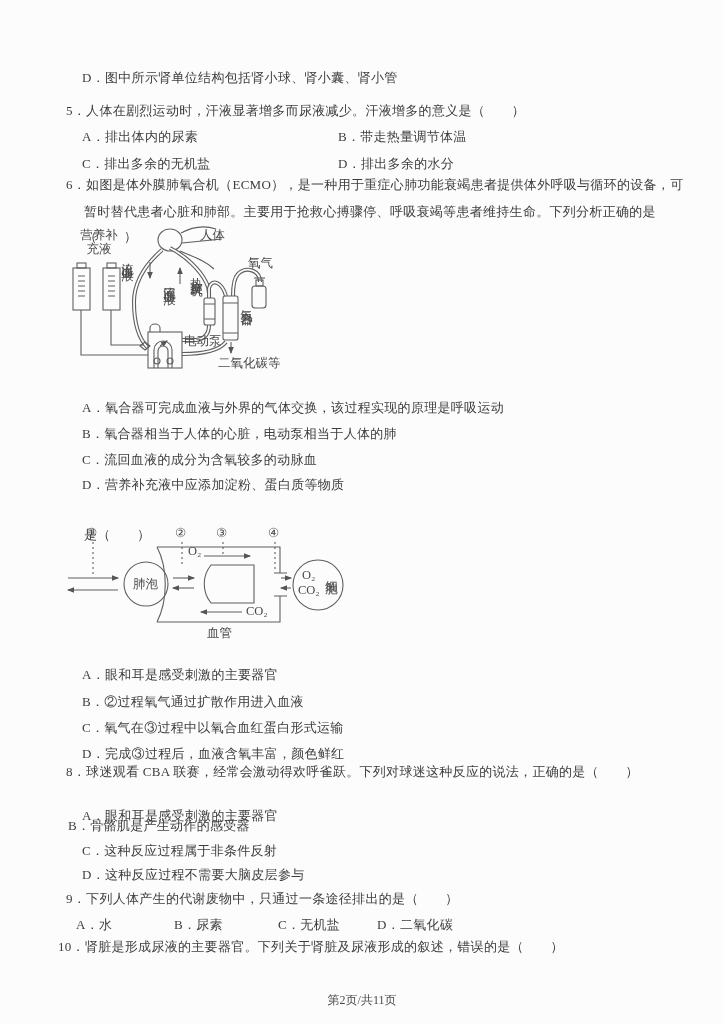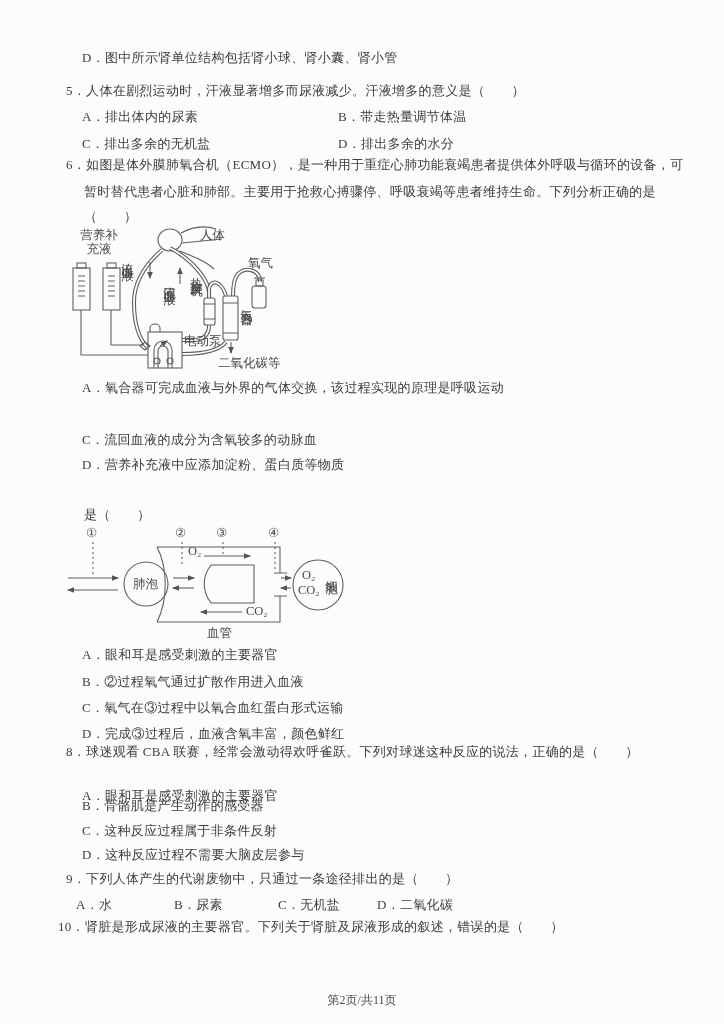--- a/index.html
+++ b/index.html
@@ -3,21 +3,21 @@
 <meta charset="utf-8">
 <style>
   html,body{margin:0;padding:0;}
   body{
     width:724px;height:1024px;
     background:#fcfcfc;
     font-family:"Liberation Serif","DejaVu Serif",serif;
     color:#3d3d3d;
   }
   .page{position:relative;width:724px;height:1024px;overflow:hidden;}
-  .ln{position:absolute;font-size:13px;line-height:1.3;white-space:nowrap;letter-spacing:0.3px;}
+  .ln{position:absolute;font-size:13px;line-height:1.3;white-space:nowrap;letter-spacing:0.3px;margin-top:20px;}
   .diag{position:absolute;}
   .diag svg{position:absolute;top:0;left:0;}
   .lbl{position:absolute;font-size:12.5px;color:#474747;line-height:1.15;white-space:pre-line;text-align:right;}
   .vt{writing-mode:vertical-rl;text-orientation:upright;letter-spacing:2px;white-space:nowrap;}
   .footer{position:absolute;top:992px;left:0;width:724px;text-align:center;font-size:12px;color:#4a4a4a;}
 </style>
 </head>
 <body>
 
 <div class="page">
@@ -106,20 +106,21 @@
     <div class="lbl vt" style="top:26px;left:50px">流出血液</div>
     <div class="lbl vt" style="top:50px;left:92px">流回血液</div>
     <div class="lbl vt" style="top:42px;left:119px">热交换机</div>
     <div class="lbl" style="top:30px;left:178px">氧气</div>
     <div class="lbl vt" style="top:74px;left:169px">氧合器</div>
     <div class="lbl" style="top:108px;left:114px">电动泵</div>
     <div class="lbl" style="top:130px;left:148px">二氧化碳等</div>
   </div>
 
   <div class="ln" style="top:380px;left:82px">A．氧合器可完成血液与外界的气体交换，该过程实现的原理是呼吸运动</div>
+  <div class="ln" style="top:406px;left:82px">B．氧合器相当于人体的心脏，电动泵相当于人体的肺</div>
   <div class="ln" style="top:432px;left:82px">C．流回血液的成分为含氧较多的动脉血</div>
   <div class="ln" style="top:457px;left:82px">D．营养补充液中应添加淀粉、蛋白质等物质</div>
 
   <div class="ln" style="top:507px;left:84px">是（　　）</div>
 
   <div class="diag" style="top:528px;left:60px;width:310px;height:116px">
     <svg width="310" height="116" viewBox="0 0 310 116">
       <defs>
         <marker id="ah2" markerWidth="7" markerHeight="6" refX="5.5" refY="2.6" orient="auto">
           <path d="M0,0 L6.5,2.6 L0,5.2 z" fill="#555"></path>
@@ -168,21 +169,21 @@
     <div class="lbl vt" style="top:42px;left:264px">细胞</div>
   </div>
 
   <div class="ln" style="top:647px;left:82px">A．眼和耳是感受刺激的主要器官</div>
   <div class="ln" style="top:674px;left:82px">B．②过程氧气通过扩散作用进入血液</div>
   <div class="ln" style="top:700px;left:82px">C．氧气在③过程中以氧合血红蛋白形式运输</div>
   <div class="ln" style="top:726px;left:82px">D．完成③过程后，血液含氧丰富，颜色鲜红</div>
 
   <div class="ln" style="top:744px;left:66px">8．球迷观看 CBA 联赛，经常会激动得欢呼雀跃。下列对球迷这种反应的说法，正确的是（　　）</div>
   <div class="ln" style="top:788px;left:82px">A．眼和耳是感受刺激的主要器官</div>
-  <div class="ln" style="top:798px;left:82px">B．骨骼肌是产生动作的感受器</div>
+  <div class="ln" style="top:798px;left:68px">B．骨骼肌是产生动作的感受器</div>
   <div class="ln" style="top:823px;left:82px">C．这种反应过程属于非条件反射</div>
   <div class="ln" style="top:847px;left:82px">D．这种反应过程不需要大脑皮层参与</div>
 
   <div class="ln" style="top:871px;left:66px">9．下列人体产生的代谢废物中，只通过一条途径排出的是（　　）</div>
   <div class="ln" style="top:897px;left:76px">A．水</div>
   <div class="ln" style="top:897px;left:174px">B．尿素</div>
   <div class="ln" style="top:897px;left:278px">C．无机盐</div>
   <div class="ln" style="top:897px;left:377px">D．二氧化碳</div>
 
   <div class="ln" style="top:919px;left:58px">10．肾脏是形成尿液的主要器官。下列关于肾脏及尿液形成的叙述，错误的是（　　）</div>

